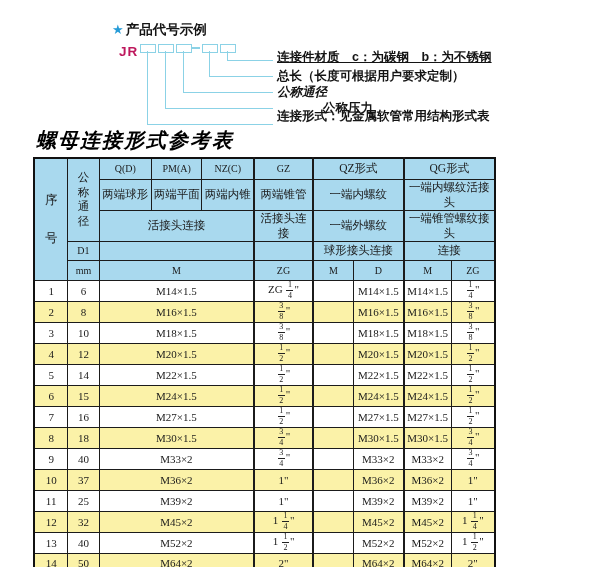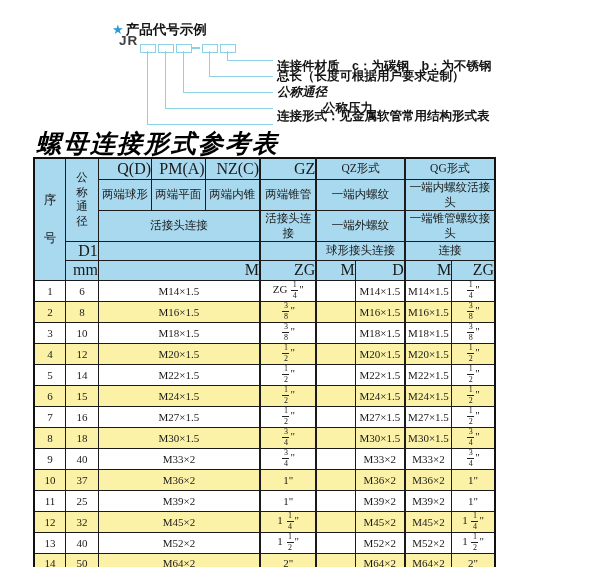--- a/index.html
+++ b/index.html
@@ -3,39 +3,39 @@
 <meta charset="utf-8">
 <style>
   html,body{margin:0;padding:0;}
   .page{position:relative;width:496px;height:567px;background:#ffffff;overflow:hidden;
         font-family:"Liberation Serif","DejaVu Serif",serif;color:#1a1a1a;}
 
   
   .dtitle{position:absolute;left:112px;top:21px;font-family:"Liberation Sans","DejaVu Sans",sans-serif;
           font-size:13.5px;font-weight:700;color:#141414;white-space:nowrap;}
   .dtitle .star{color:#259bd7;margin-right:2px;font-size:13px;}
-  .jr{position:absolute;left:119px;top:33px;font-family:"Liberation Sans","DejaVu Sans",sans-serif;
-      font-size:13.5px;font-weight:700;color:#404040;letter-spacing:1px;}
+  .jr{position:absolute;left:119px;top:44px;font-family:"Liberation Sans","DejaVu Sans",sans-serif;
+      font-size:13.5px;font-weight:700;color:#be185d;letter-spacing:1px;}
   .pbox{position:absolute;top:44px;width:14px;height:7px;border:1.5px solid #8bd2e6;background:#fff;}
   .pdash{position:absolute;top:47px;left:192px;width:8px;border-top:2px solid #8bd2e6;}
   .conn{position:absolute;top:51px;border-left:1.5px solid #8bd2e6;border-bottom:1.5px solid #8bd2e6;}
   .dlabel{position:absolute;left:277px;height:16px;line-height:15px;white-space:nowrap;
           font-family:"Liberation Sans","DejaVu Sans",sans-serif;font-size:12.5px;font-weight:700;color:#141414;}
 
   
-  .sheet-title{position:absolute;left:36px;top:127px;font-size:25px;font-weight:700;font-style:italic;
+  .sheet-title{position:absolute;left:36px;top:127px;font-size:20px;font-weight:700;font-style:italic;
                letter-spacing:2px;color:#000;}
 
   
   table.ref{position:absolute;left:33px;top:157px;border-collapse:collapse;table-layout:fixed;
             border:2px solid #111;}
   .ref th,.ref td{border:1px solid #1b1b1b;padding:0;text-align:center;vertical-align:middle;
             font-weight:normal;overflow:hidden;}
   .ref thead th{background:#a9d9ee;font-size:11.5px;}
-  .ref thead th.lat{font-size:16px;text-align:right;}
+  .ref thead th.lat{font-size:10px;}
   .hr1{height:21px}.hr2{height:21px}.hr3{height:21px}.hr4{height:19px}.hr5{height:20px}
   .ref tbody tr{height:21px;}
   .ref tbody td{font-size:11px;background:#ffffff;}
   .ref tbody tr.yellow td{background:#fbf2a8;}
   .bl2{border-left-width:2px !important;}
 
   .vcol{display:flex;flex-direction:column;align-items:center;justify-content:center;}
   .vcol span{display:block;line-height:1;}
   .gap-lg{gap:25px;font-size:12.5px;}
   .gap-sm{gap:3px;font-size:11.5px;}
@@ -60,21 +60,21 @@
     <div class="pbox" style="left:202px;"></div>
     <div class="pbox" style="left:220px;"></div>
 
     <div class="conn" style="left:227px;width:45px;height:9px;"></div>
     <div class="conn" style="left:209px;width:63px;height:25px;"></div>
     <div class="conn" style="left:183px;width:89px;height:41px;"></div>
     <div class="conn" style="left:165px;width:107px;height:57px;"></div>
     <div class="conn" style="left:147px;width:125px;height:73px;"></div>
 
     <div id="dlabels">
-        <div class="dlabel" style="top: 59px;">连接件材质　c：为碳钢　b：为不锈钢</div>
+        <div class="dlabel" style="top: 50px; text-decoration: underline;">连接件材质　c：为碳钢　b：为不锈钢</div>
         <div class="dlabel" style="top: 69px;">总长（长度可根据用户要求定制）</div>
         <div class="dlabel" style="top: 85px; font-style: italic;">公称通径</div>
         <div class="dlabel" style="top: 101px; margin-left: 46px;">公称压力</div>
         <div class="dlabel" style="top: 109px;">连接形式：见金属软管常用结构形式表</div>
       </div>
   </div>
 
   <div class="sheet-title">螺母连接形式参考表</div>
 
   <table class="ref">

